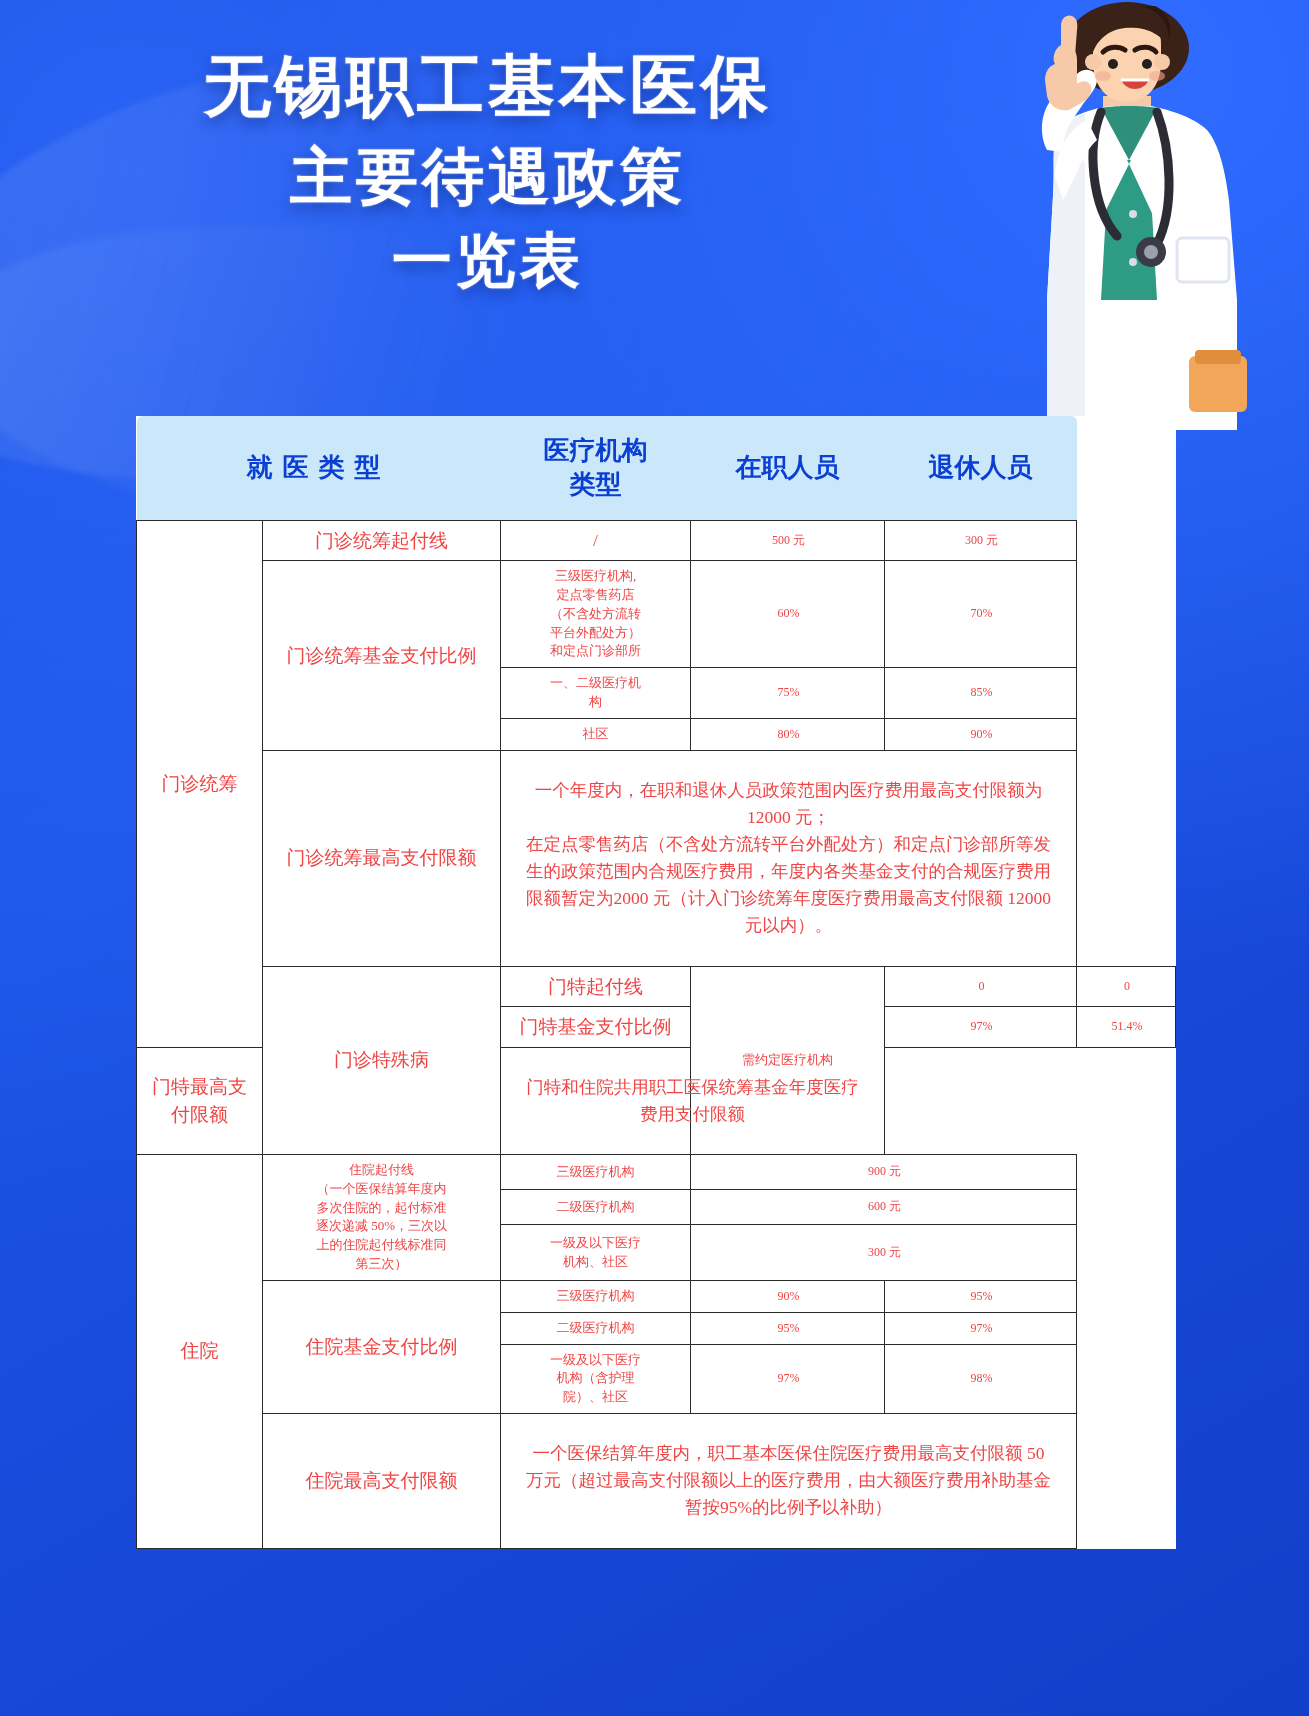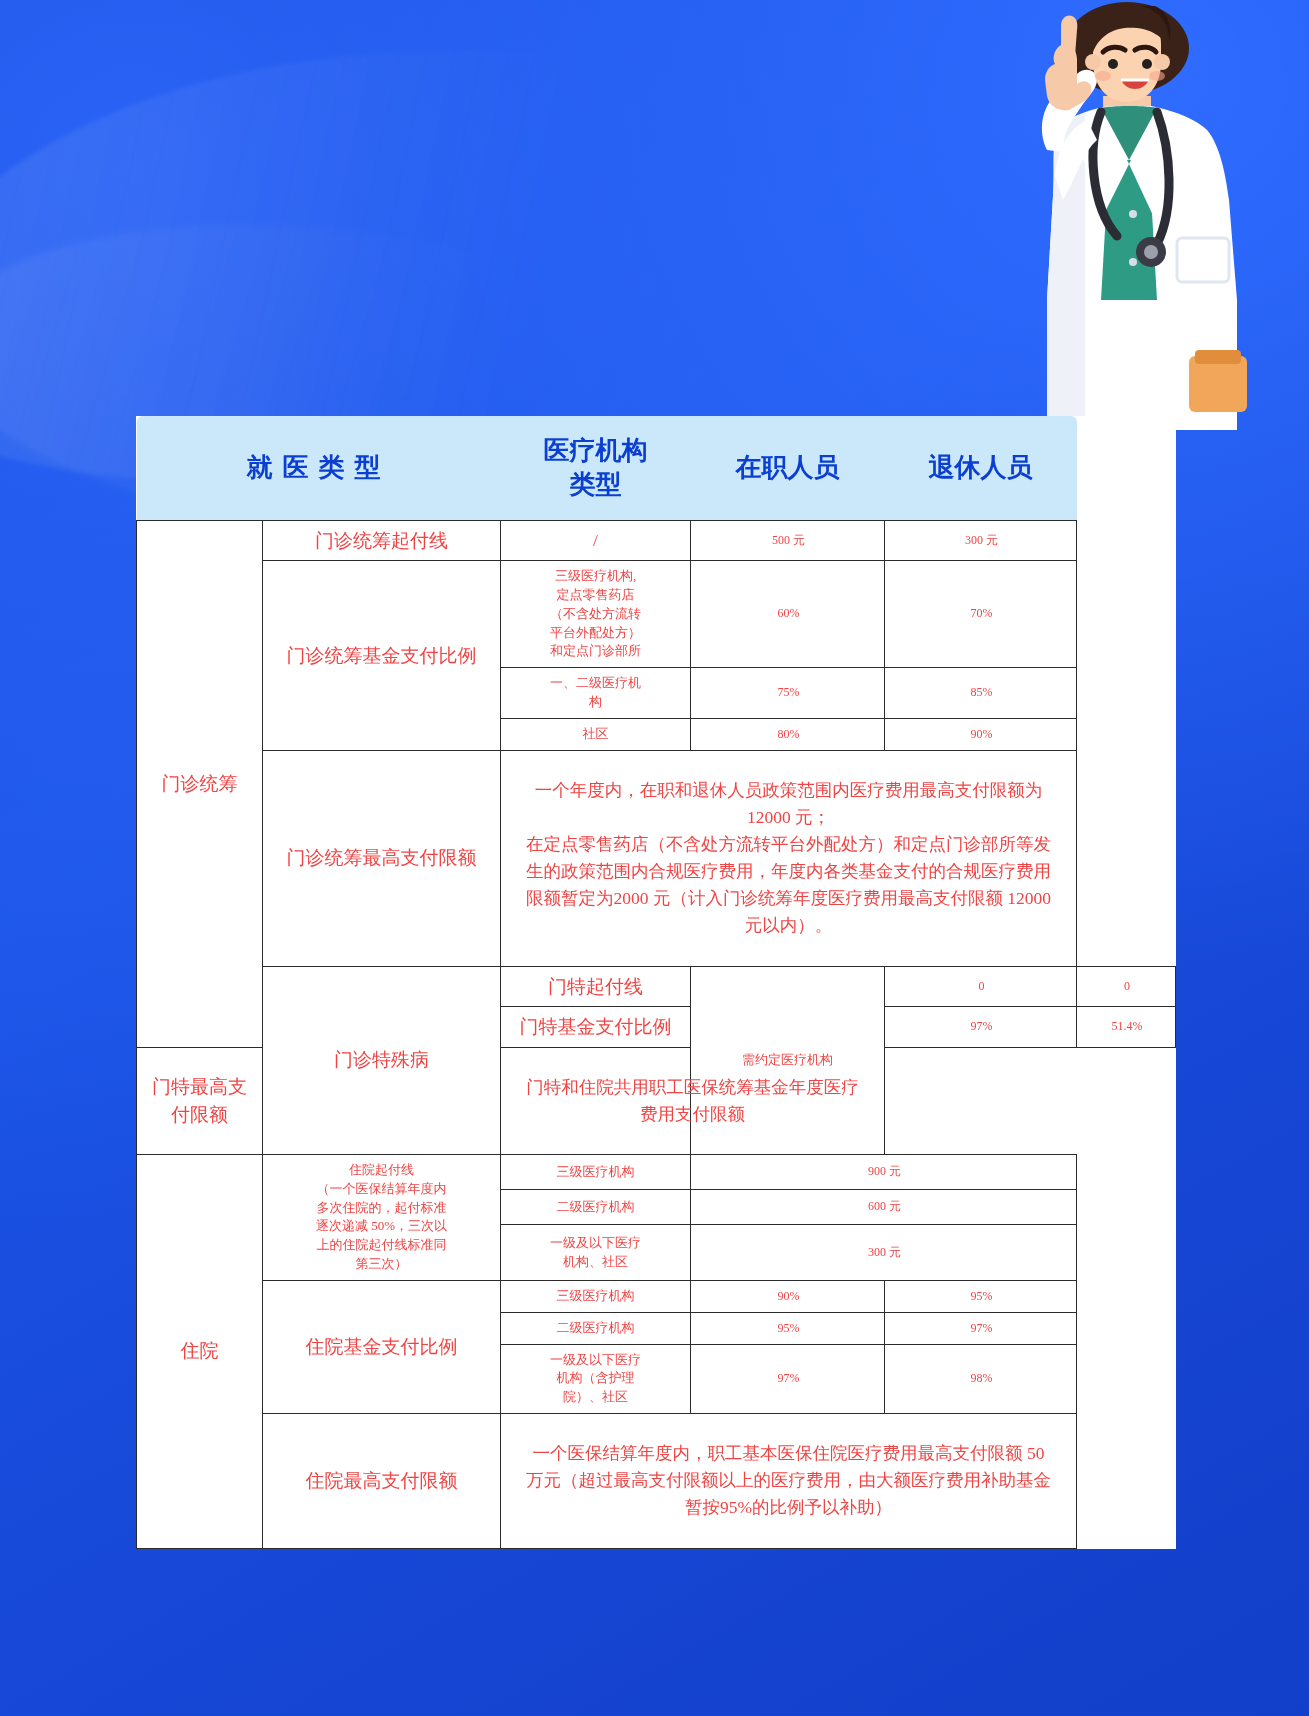--- a/index.html
+++ b/index.html
@@ -126,20 +126,23 @@
 </head>
 <body>
 
 <div class="bg">
   <div class="bg-swoosh"></div>
   <div class="bg-swoosh2"></div>
 </div>
 
 <div class="header">
   <div class="title-block">
+    <div class="title-line l1">无锡职工基本医保</div>
+    <div class="title-line l2">主要待遇政策</div>
+    <div class="title-line l3">一览表</div>
   </div>
 
   <svg class="doctor" viewBox="0 0 330 430">
 
     <ellipse cx="176" cy="48" rx="62" ry="46" fill="#3b2218"></ellipse>
 
     <path d="M152 96 h48 v36 h-48 z" fill="#f6c9a8"></path>
 
     <path d="M108 126 C120 116 142 108 160 106 L200 106 C220 110 244 118 256 130
              C268 144 274 170 278 200 L286 300 L286 430 L96 430 L96 300 L102 196

